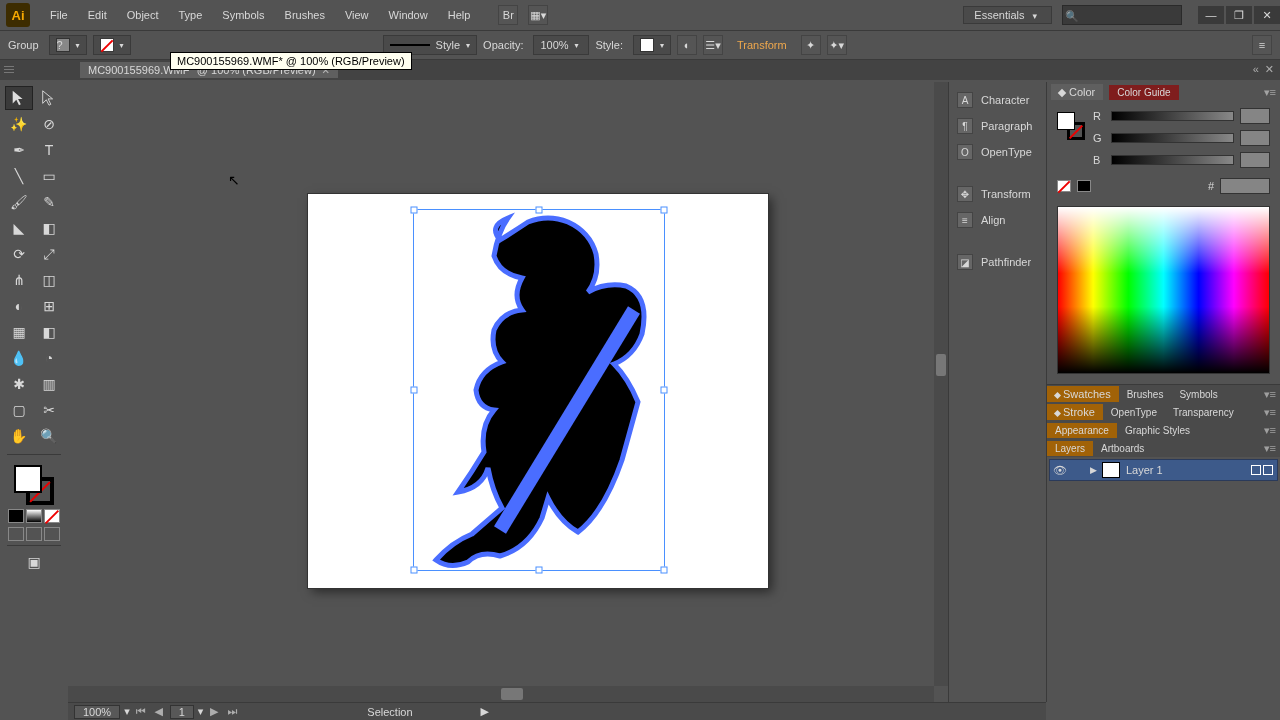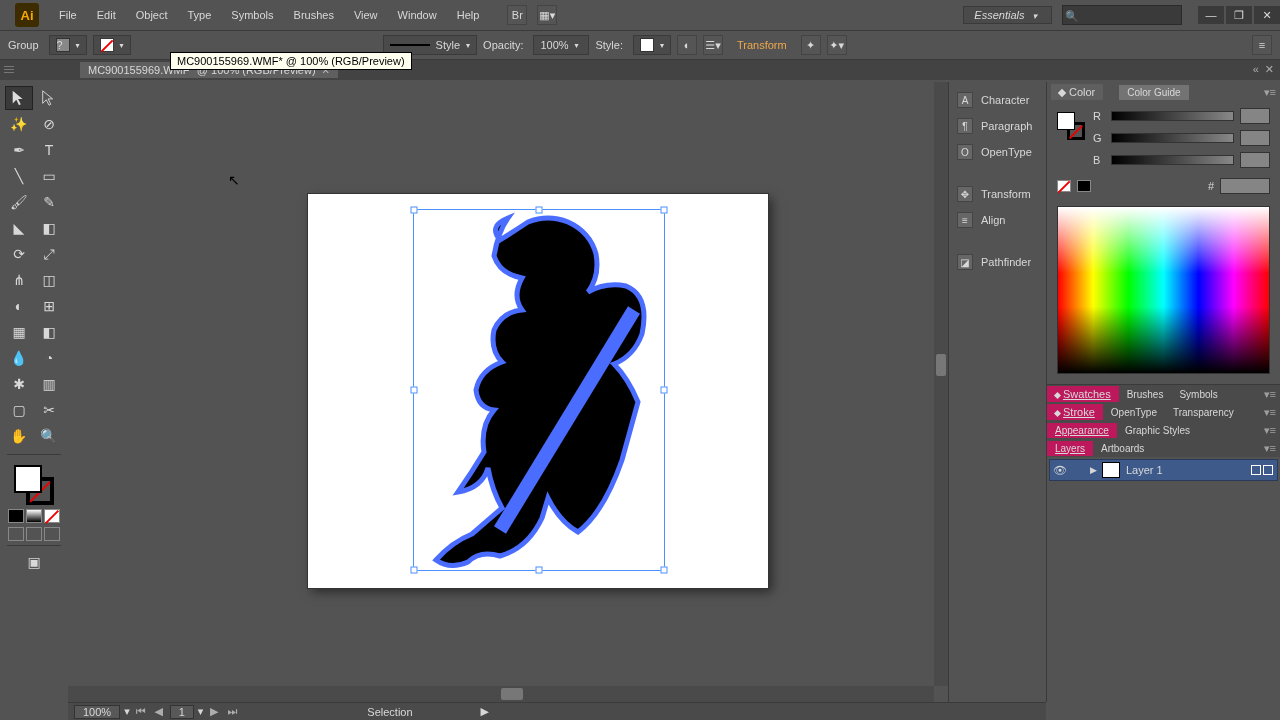--- a/index.html
+++ b/index.html
@@ -1,23 +1,23 @@
 <!DOCTYPE html>
 <html><head>
 <meta charset="utf-8">
 <style>
 * { margin:0; padding:0; box-sizing:border-box; font-family:"Segoe UI",Tahoma,sans-serif; font-size:11px; color:#d8d8d8; user-select:none; }
 body { width:1280px; height:720px; background:#535353; overflow:hidden; position:relative; }
 
 
-.menubar { height:30px; background:#535353; display:flex; align-items:center; padding-left:15px; }
+.menubar { height:30px; background:#535353; display:flex; align-items:center; padding-left:6px; }
 .app-ico { width:24px; height:24px; background:#3d2c00; border-radius:3px; display:flex; align-items:center; justify-content:center; color:#f7a900; font-weight:bold; font-size:13px; margin-right:10px; }
 .menu-item { padding:0 10px; line-height:30px; cursor:default; }
 .menubar .spacer { flex:1; }
-.ws-sel { background:#4a4a4a; border:1px solid #3a3a3a; padding:2px 14px 2px 10px; margin-right:10px; position:relative;font-style:italic; }
+.ws-sel { background:#4a4a4a; border:1px solid #3a3a3a; padding:2px 14px 2px 10px; margin-right:10px; position:relative; }
 .ws-sel::after { content:"▾"; font-size:9px; margin-left:8px; }
 .search { background:#3a3a3a; border:1px solid #2a2a2a; width:120px; height:20px; padding-left:18px; line-height:18px; position:relative; }
 .search::before { content:"🔍"; position:absolute; left:2px; top:1px; font-size:11px; opacity:.6; }
 .win-btns { display:flex; margin-left:14px; }
 .win-btn { width:26px; height:18px; background:#3a3a3a; margin-left:2px; display:flex; align-items:center; justify-content:center; font-size:11px; }
 
 
 .ctrlbar { height:30px; background:#535353; border-top:1px solid #3a3a3a; border-bottom:1px solid #3a3a3a; display:flex; align-items:center; padding:0 8px; gap:6px; }
 .ctrl-label { margin-right:4px; }
 .ctrl-box { background:#4a4a4a; border:1px solid #3a3a3a; height:20px; padding:0 6px; display:flex; align-items:center; }
@@ -72,22 +72,22 @@
 
 
 .panelstrip { width:98px; background:#535353; border-left:1px solid #3a3a3a; padding:6px 0; display:flex; flex-direction:column; gap:2px; }
 .ps-item { display:flex; align-items:center; gap:8px; padding:4px 8px; }
 .ps-item .ico { width:16px; height:16px; background:#666; border:1px solid #444; display:flex; align-items:center; justify-content:center; font-size:10px; }
 .ps-gap { height:14px; }
 
 
 .dock { width:234px; background:#535353; border-left:1px solid #3a3a3a; display:flex; flex-direction:column; }
 .panel { border-bottom:1px solid #3a3a3a; }
-.panel-tabs { display:flex; align-items:center; background:#535353; height:20px; padding-left:4px; gap:16px; }
-.ptab { padding:2px 8px; background:#737373; font-size:10px; }
+.panel-tabs { display:flex; align-items:center; background:#535353; height:20px; padding-left:4px; gap:6px; }
+.ptab { padding:2px 8px; background:#7f1d1d; font-size:10px; }
 .ptab.active { background:#5f5f5f; }
 .ptab .dia { width:6px; height:6px; background:#d8d8d8; display:inline-block; transform:rotate(45deg); margin-right:4px; vertical-align:middle; }
 .panel-tabs .menu { margin-left:auto; margin-right:4px; font-size:11px; opacity:.6; }
 .color-body { padding:6px 10px; }
 .rgb-row { display:flex; align-items:center; gap:6px; margin-bottom:6px; }
 .rgb-row .lab { width:12px; }
 .rgb-row .slider { flex:1; height:10px; background:linear-gradient(to right,#000,#888); border:1px solid #333; }
 .rgb-row .val { width:30px; height:16px; background:#858585; border:1px solid #333; }
 .fs-mini { width:28px; height:28px; position:relative; margin:4px 0 8px; }
 .fs-mini .f { position:absolute; left:0; top:0; width:18px; height:18px; background:#fff; border:1px solid #000; }
@@ -97,21 +97,21 @@
 .hex-row .mini { width:14px; height:12px; }
 .hex-row .hash { margin-left:auto; }
 .hex-row .hexval { width:50px; height:16px; background:#858585; border:1px solid #333; }
 .spectrum { margin:6px 10px 10px; height:168px; background:
   linear-gradient(to bottom, rgba(255,255,255,1) 0%, rgba(255,255,255,0) 40%, rgba(0,0,0,0) 60%, rgba(0,0,0,1) 100%),
   linear-gradient(to right, #ff0000,#ffff00,#00ff00,#00ffff,#0000ff,#ff00ff,#ff0000);
   border:1px solid #333; }
 
 .tabrow { display:flex; align-items:center; height:18px; background:#4a4a4a; }
 .tabrow .t { padding:2px 8px; font-size:10px; }
-.tabrow .t.active { background:#be185d;text-decoration:underline; }
+.tabrow .t.active { background:#a16207; }
 .tabrow .t .dia { width:5px; height:5px; background:#d8d8d8; display:inline-block; transform:rotate(45deg); margin-right:3px; vertical-align:middle; }
 .tabrow .menu { margin-left:auto; margin-right:4px; opacity:.6; }
 
 .layers-body { flex:1; background:#535353; position:relative; }
 .layer-row { display:flex; align-items:center; height:22px; background:#3d5a8a; border:1px solid #2a3a5a; margin:2px; }
 .layer-row .eye { width:20px; text-align:center; }
 .layer-row .gap { width:20px; }
 .layer-row .tw { width:12px; font-size:9px; }
 .layer-row .thumb { width:18px; height:16px; background:#fff; border:1px solid #000; margin-right:6px; }
 .layer-row .selind { width:10px; height:10px; border:1px solid #fff; background:#3d5a8a; margin-left:auto; margin-right:2px; }

